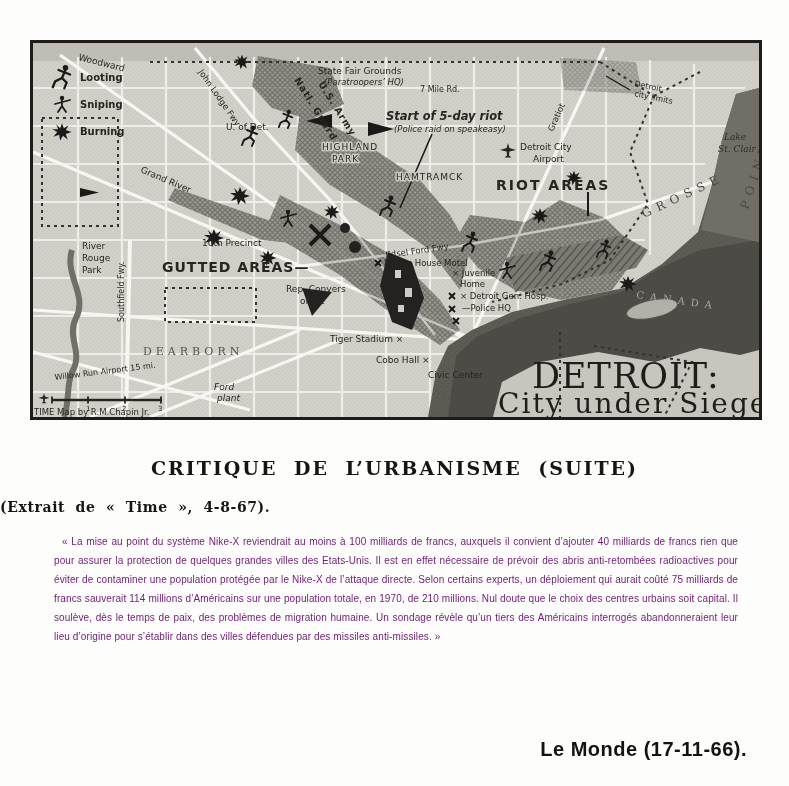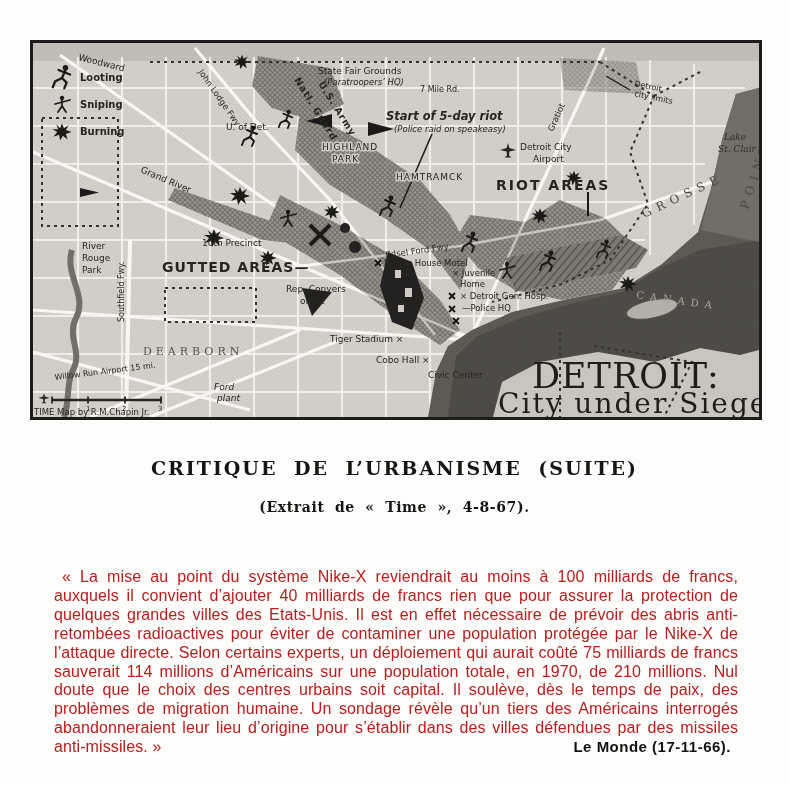--- a/index.html
+++ b/index.html
@@ -9,28 +9,28 @@
              border:3px solid #1d1c1a;box-sizing:border-box;background:#d3d0c9;}
   .map-frame svg{display:block;width:726px;height:374px;}
   .lbl{font-family:"DejaVu Sans",sans-serif;fill:#26251f;}
   .ser{font-family:"DejaVu Serif",serif;}
   .b{font-weight:bold;}
   .i{font-style:italic;}
   .halo{paint-order:stroke;stroke:#cfccc6;stroke-width:3px;stroke-linejoin:round;}
   .heading{position:absolute;left:0;top:457px;width:100%;text-align:center;
            font-family:"DejaVu Serif",serif;font-weight:bold;font-size:19px;
            letter-spacing:2px;word-spacing:8px;color:#161513;}
-  .subheading{position:absolute;left:0;top:499px;width:100%;text-align:center;
+  .subheading{position:absolute;left:0;top:499px;width:100%;
            font-family:"DejaVu Serif",serif;font-weight:bold;font-size:14px;
            letter-spacing:0.6px;word-spacing:5px;color:#161513;}
-  .body-text{position:absolute;left:54px;top:568px;width:684px;
-           font-size:16px;line-height:18.9px;text-align:justify;
-           text-indent:8px;letter-spacing:0.1px;color:#b91c1c;}
+  .body-text{position:absolute;left:54px;top:533px;width:684px;
+           font-size:10px;line-height:18.9px;text-align:justify;
+           text-indent:8px;letter-spacing:0.1px;color:#701a75;}
   .attribution{position:absolute;left:0;top:738px;width:100%;box-sizing:border-box;
-           padding-right:58px;text-align:right;font-weight:bold;font-size:15px;
+           padding-right:42px;text-align:right;font-weight:bold;font-size:20px;
            letter-spacing:0.5px;color:#141311;}
 </style>
 </head>
 <body>
 
 <div class="page">
 
   <div class="map-frame">
   <svg viewBox="33 43 726 374" xmlns="http://www.w3.org/2000/svg">
     <defs>

